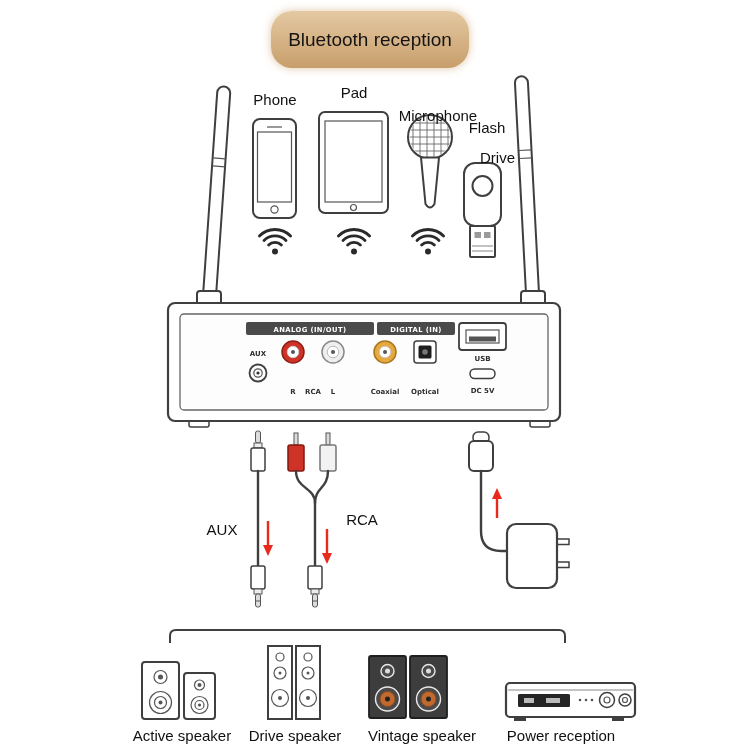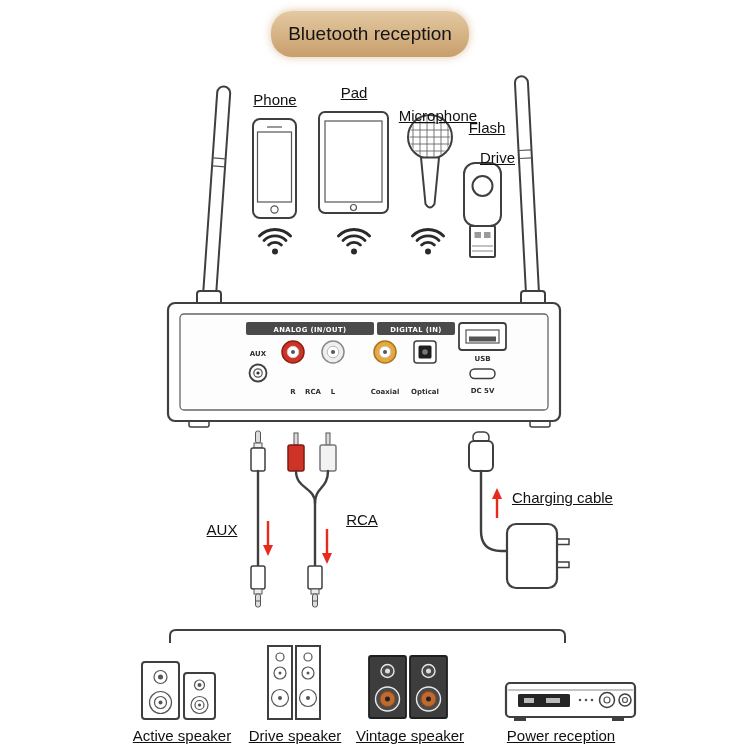--- a/index.html
+++ b/index.html
@@ -1,24 +1,24 @@
 <!DOCTYPE html>
 <html style="--badge-top: #e4c9a2; --badge-bottom: #c89e6b; --outline: #3f3f3f; --panel-strip: #4a4a4a; --rca-red: #cf3227; --rca-white: #efefef; --coaxial-yellow: #e7a93d; --arrow-red: #e8291c;"><head>
 <meta charset="utf-8">
 <style>
   html,body{margin:0;padding:0;background:#fff;}
   .canvas{position:relative;width:750px;height:750px;background:#fff;overflow:hidden;
           font-family:"Liberation Sans",sans-serif;}
   .art{position:absolute;left:0;top:0;}
-  .badge{position:absolute;left:271px;top:11px;width:198px;height:46px;border-radius:21px;
+  .badge{position:absolute;left:271px;top:11px;width:198px;height:57px;border-radius:21px;
          background:linear-gradient(180deg,var(--badge-top,#e4c9a2),var(--badge-bottom,#c89e6b));
          box-shadow:0 0 8px rgba(201,158,107,.6);
          display:flex;align-items:center;justify-content:center;
          font:500 19px "Liberation Sans",sans-serif;color:#141414;}
-  .lbl{position:absolute;font:15px "Liberation Sans",sans-serif;color:#101010;text-align:center;text-decoration:underline;}
+  .lbl{position:absolute;font:15px "Liberation Sans",sans-serif;color:#101010;text-align:center;}
   
   .ln2{stroke:var(--outline,#3f3f3f);stroke-width:2;fill:#fff;}
   .ln15{stroke:var(--outline,#3f3f3f);stroke-width:1.5;fill:#fff;}
   .thin{stroke:#555;stroke-width:1.2;fill:none;}
   .cable{stroke:var(--outline,#3f3f3f);stroke-width:2.4;fill:none;stroke-linecap:round;}
   .wifi{stroke:#2a2a2a;stroke-width:2.8;fill:none;stroke-linecap:round;}
   .strip{fill:var(--panel-strip,#4a4a4a);}
   .strip-text{fill:#fff;font:bold 6.8px "DejaVu Sans",sans-serif;text-anchor:middle;letter-spacing:.4px;}
   .panel-text{fill:#2e2e2e;font:bold 7px "DejaVu Sans",sans-serif;text-anchor:middle;}
   .arrow{stroke:var(--arrow-red,#e8291c);stroke-width:2.4;fill:none;}
@@ -263,19 +263,18 @@
   <div class="badge">Bluetooth reception</div>
 
   <div class="lbl" style="left:245px;top:91px;width:60px">Phone</div>
   <div class="lbl" style="left:324px;top:84px;width:60px">Pad</div>
   <div class="lbl" style="left:392px;top:107px;width:92px">Microphone</div>
   <div class="lbl" style="left:459px;top:119px;width:56px;text-align:center">Flash</div>
   <div class="lbl" style="left:459px;top:149px;width:56px;text-align:right">Drive</div>
 
   <div class="lbl" style="left:196px;top:521px;width:52px">AUX</div>
   <div class="lbl" style="left:336px;top:511px;width:52px">RCA</div>
-  <div class="lbl" style="left:512px;top:489px;width:140px;text-align:left">Charging cable</div>
 
   <div class="lbl" style="left:120px;top:727px;width:124px">Active speaker</div>
   <div class="lbl" style="left:233px;top:727px;width:124px">Drive speaker</div>
-  <div class="lbl" style="left:348px;top:727px;width:124px">Vintage speaker</div>
+  <div class="lbl" style="left:360px;top:727px;width:124px">Vintage speaker</div>
   <div class="lbl" style="left:496px;top:727px;width:130px">Power reception</div>
 </div>
 
 </body></html>

